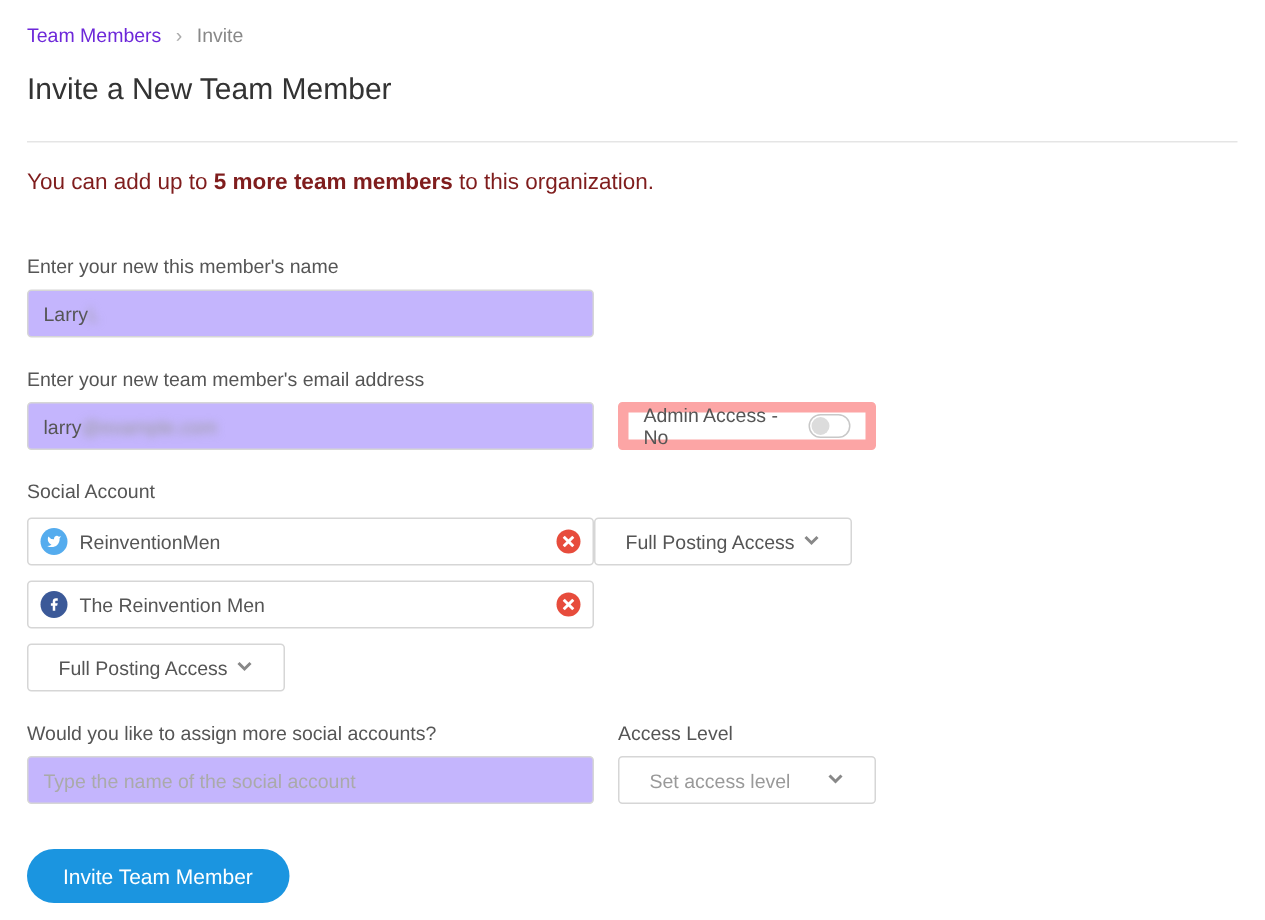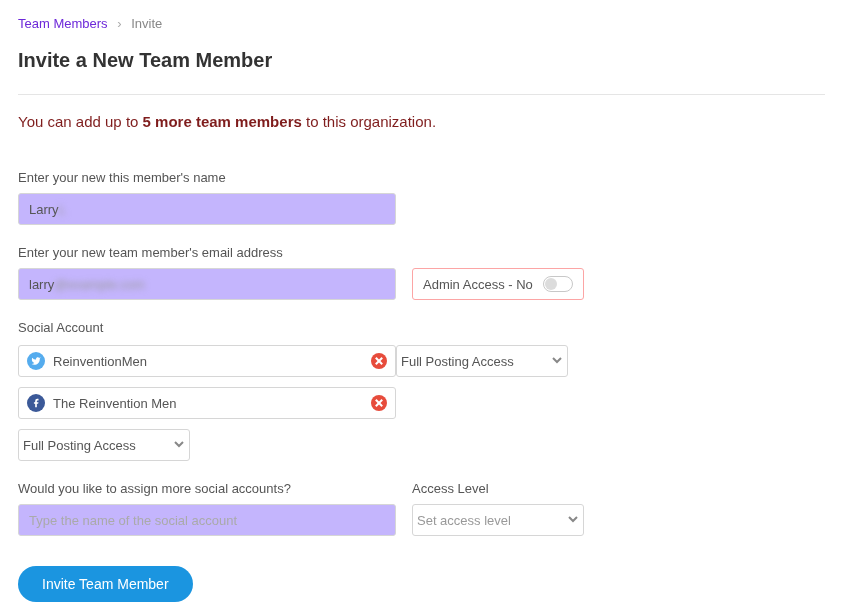--- a/index.html
+++ b/index.html
@@ -26,21 +26,21 @@
     }
     .breadcrumb-sep {
       margin: 0 6px;
       color: #aaa;
     }
     .breadcrumb-current {
       color: #888;
     }
     h1.page-title {
       font-size: 20px;
-      font-weight: 700;
+      font-weight: 400;
       color: #333;
       margin-bottom: 22px;
     }
     .divider {
       border: none;
       border-top: 1px solid #e5e5e5;
       margin-bottom: 18px;
     }
     .capacity-text {
       font-size: 15px;
@@ -75,21 +75,21 @@
       border-radius: 3px;
       padding: 0 10px;
       font-size: 13px;
       color: #555;
       background: #c4b5fd;
     }
     .text-input::placeholder {
       color: #aaa;
     }
     .admin-box {
-      border: 1px solid #fca5a5;
+      border: 7px solid #fca5a5;
       border-radius: 3px;
       height: 32px;
       display: flex;
       align-items: center;
       padding: 0 10px;
       gap: 8px;
       font-size: 13px;
       color: #555;
     }
     .toggle {
@@ -166,21 +166,21 @@
       stroke: #fff;
       stroke-width: 2.5;
     }
     .select-box {
       width: 172px;
       height: 32px;
       border: 1px solid #d6d6d6;
       border-radius: 3px;
       display: flex;
       align-items: center;
-      padding: 0 4px;
+      padding: 0 20px;
       font-size: 13px;
       color: #555;
       background: #fff;
       cursor: pointer;
       position: relative;
     }
     .select-box.placeholder {
       color: #999;
     }
     .chevron {

